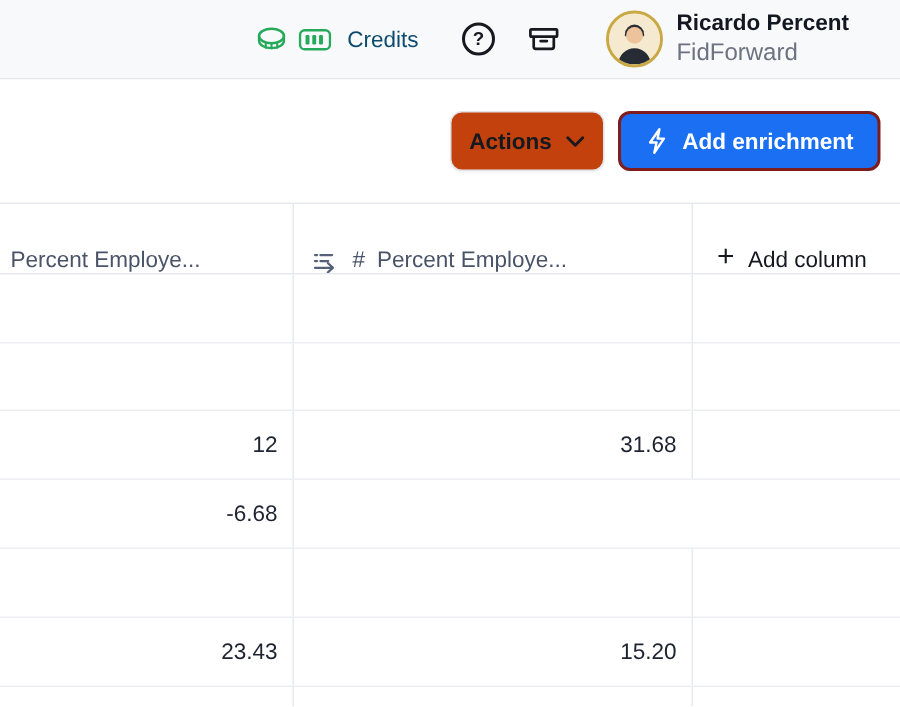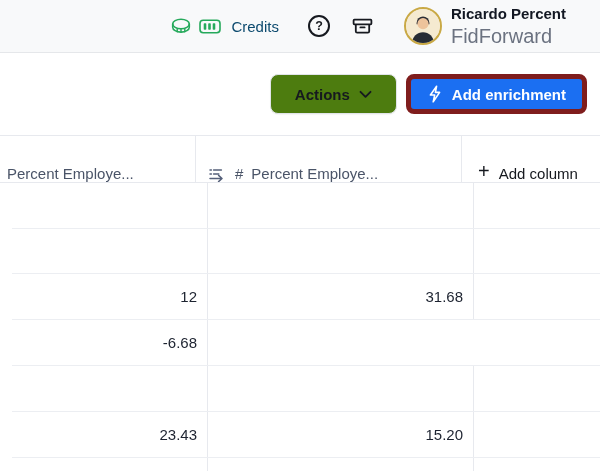--- a/index.html
+++ b/index.html
@@ -15,48 +15,48 @@
   .help-btn { margin-left:29px; }
   .archive-btn { margin-left:20px; }
   .help-circle { width:22px; height:22px; border:2px solid #16191f; border-radius:50%;
     display:flex; align-items:center; justify-content:center;
     font-size:12.5px; font-weight:700; color:#16191f; line-height:1; }
   .user-chip { display:flex; align-items:center; margin-left:29px; cursor:pointer; }
   .avatar { width:38px; height:38px; border-radius:50%; border:2px solid #c9a945;
     overflow:hidden; background:#f5ead0; flex:0 0 auto; }
   .user-meta { margin-left:9px; line-height:1.2; }
   .user-name { font-size:15px; font-weight:700; color:#121722; }
-  .user-org  { font-size:20px; color:#6b7280; margin-top:1px; }
+  .user-org  { font-size:16px; color:#6b7280; margin-top:1px; }
 
   
   .toolbar { height:82px; background:#fff; display:flex; align-items:center;
     justify-content:flex-end; gap:9px; padding-right:13px; }
   .btn { height:40px; border-radius:8px; display:flex; align-items:center;
     font-size:15px; cursor:pointer; }
-  .btn-actions { background:#4d7c0f; border:1px solid #e1e4e9; padding:0 24px; gap:9px;
+  .btn-actions { background:#c2410c; border:1px solid #e1e4e9; padding:0 12px; gap:9px;
     font-weight:600; color:#16191f; box-shadow:0 1px 1px rgba(20,24,33,.04); }
-  .btn-primary { background:#1b6ff2; border:5px solid #7f1d1d; padding:7px 16px; gap:8px;
+  .btn-primary { background:#1b6ff2; border:2px solid #7f1d1d; padding:7px 16px; gap:8px;
     font-weight:600; color:#fff; }
 
   
   .grid { width:100%; }
   .grid-header { height:48px; border-top:1px solid #e7e9ee; border-bottom:1px solid #e7e9ee;
     display:flex; background:#fff; }
   .hcell { display:flex; align-items:flex-end; font-size:15px; color:#4a5468;
     white-space:nowrap; overflow:hidden; }
   .c1 { width:196px; border-right:1px solid #e7e9ee; flex:0 0 auto; }
   .c2 { width:266px; border-right:1px solid #e7e9ee; flex:0 0 auto; }
   .c3 { flex:1 1 auto; }
   .hcell.c1 { padding-left:7px; }
   .hcell.c2 { padding-left:13px; gap:8px; }
   .hcell.c3 { padding-left:16px; gap:9px; color:#15181e; font-weight:500; cursor:pointer; }
   .hash-glyph { font-size:15px; color:#4a5468; }
   .plus-glyph { font-size:20px; font-weight:400; color:#15181e; line-height:1;
     position:relative; top:-1px; }
-  .grid-row { display:flex; border-bottom:1px solid #eceef2;margin-left:12px; }
+  .grid-row { display:flex; border-bottom:1px solid #eceef2; }
   .grid-row.partial { border-bottom:none; }
   .cell { display:flex; align-items:center; justify-content:flex-end;
     padding-right:10px; font-size:15px; color:#1d2330; cursor:default; }
 </style>
 </head>
 <body>
 
 <div class="topbar">
 
   <div class="credits-group">

